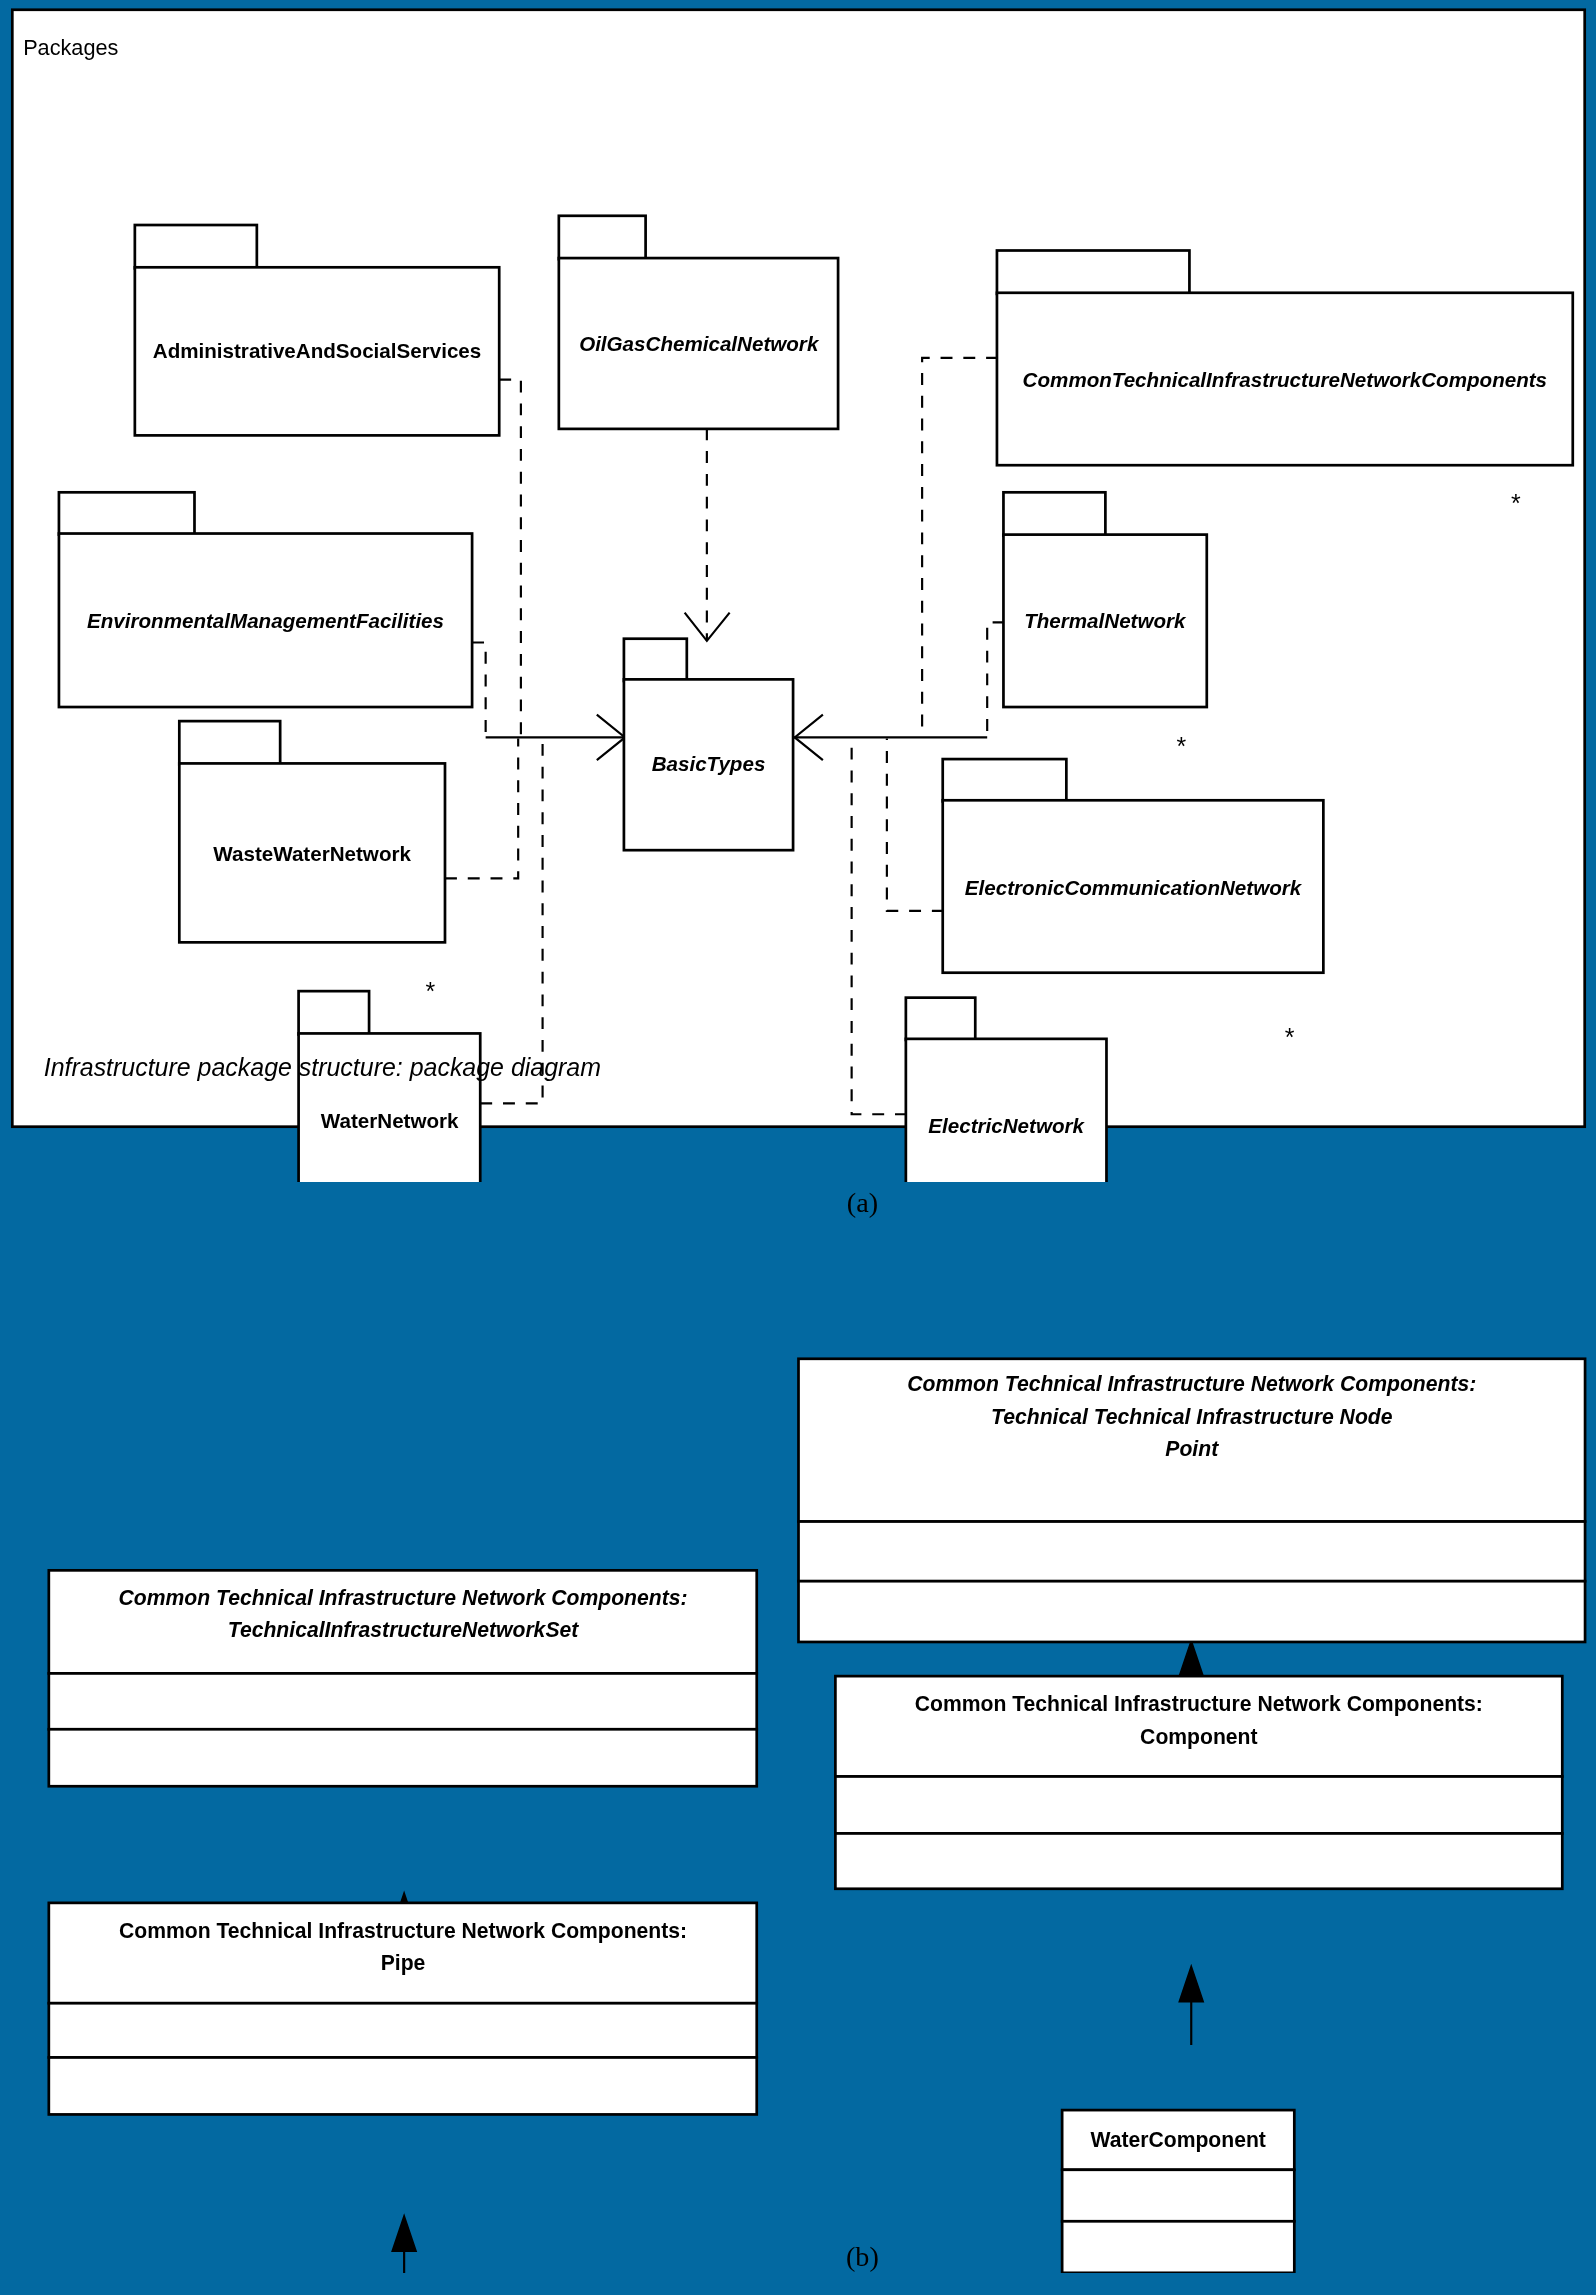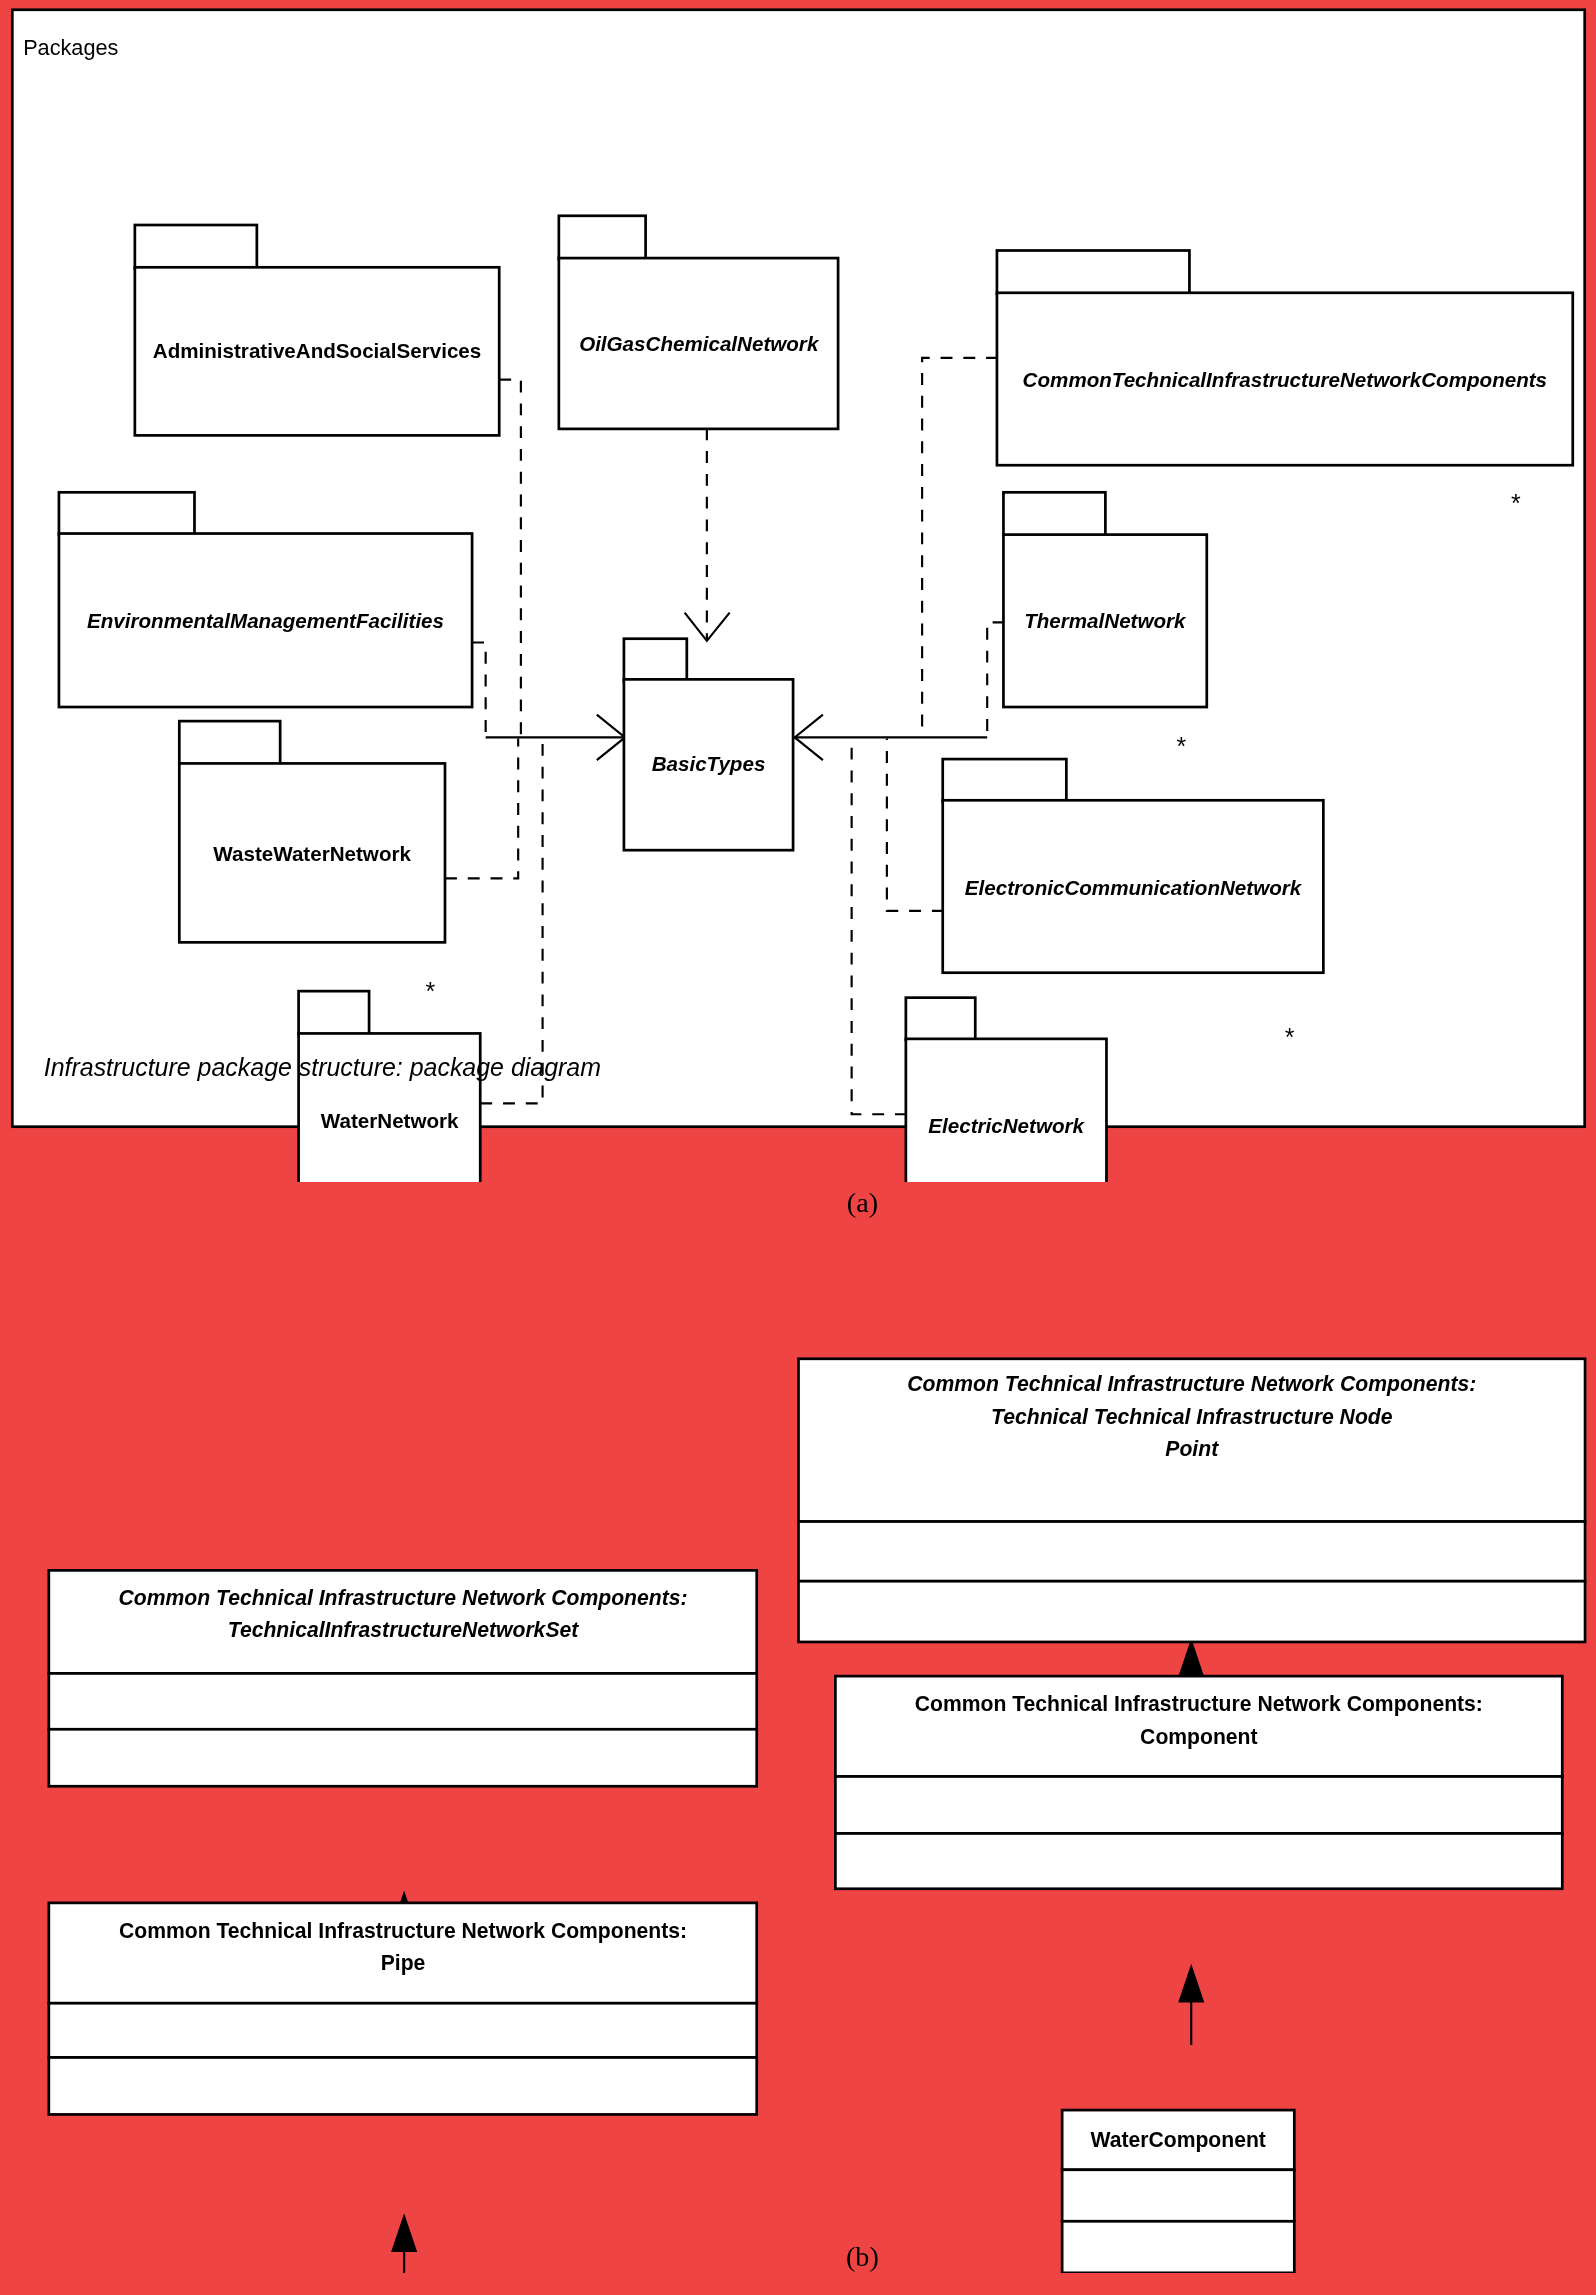--- a/index.html
+++ b/index.html
@@ -8,21 +8,21 @@
     background: #ffffff;
   }
   body {
     font-family: "Liberation Sans", sans-serif;
     color: #000000;
   }
   #page {
     position: relative;
     width: 1597px;
     height: 2295px;
-    background: #ef4444;
+    background: #0369a1;
     overflow: hidden;
   }
   svg {
     display: block;
   }
   .pkg-label {
     font-family: "Liberation Sans", sans-serif;
     font-style: italic;
     font-weight: bold;
     font-size: 38px;

